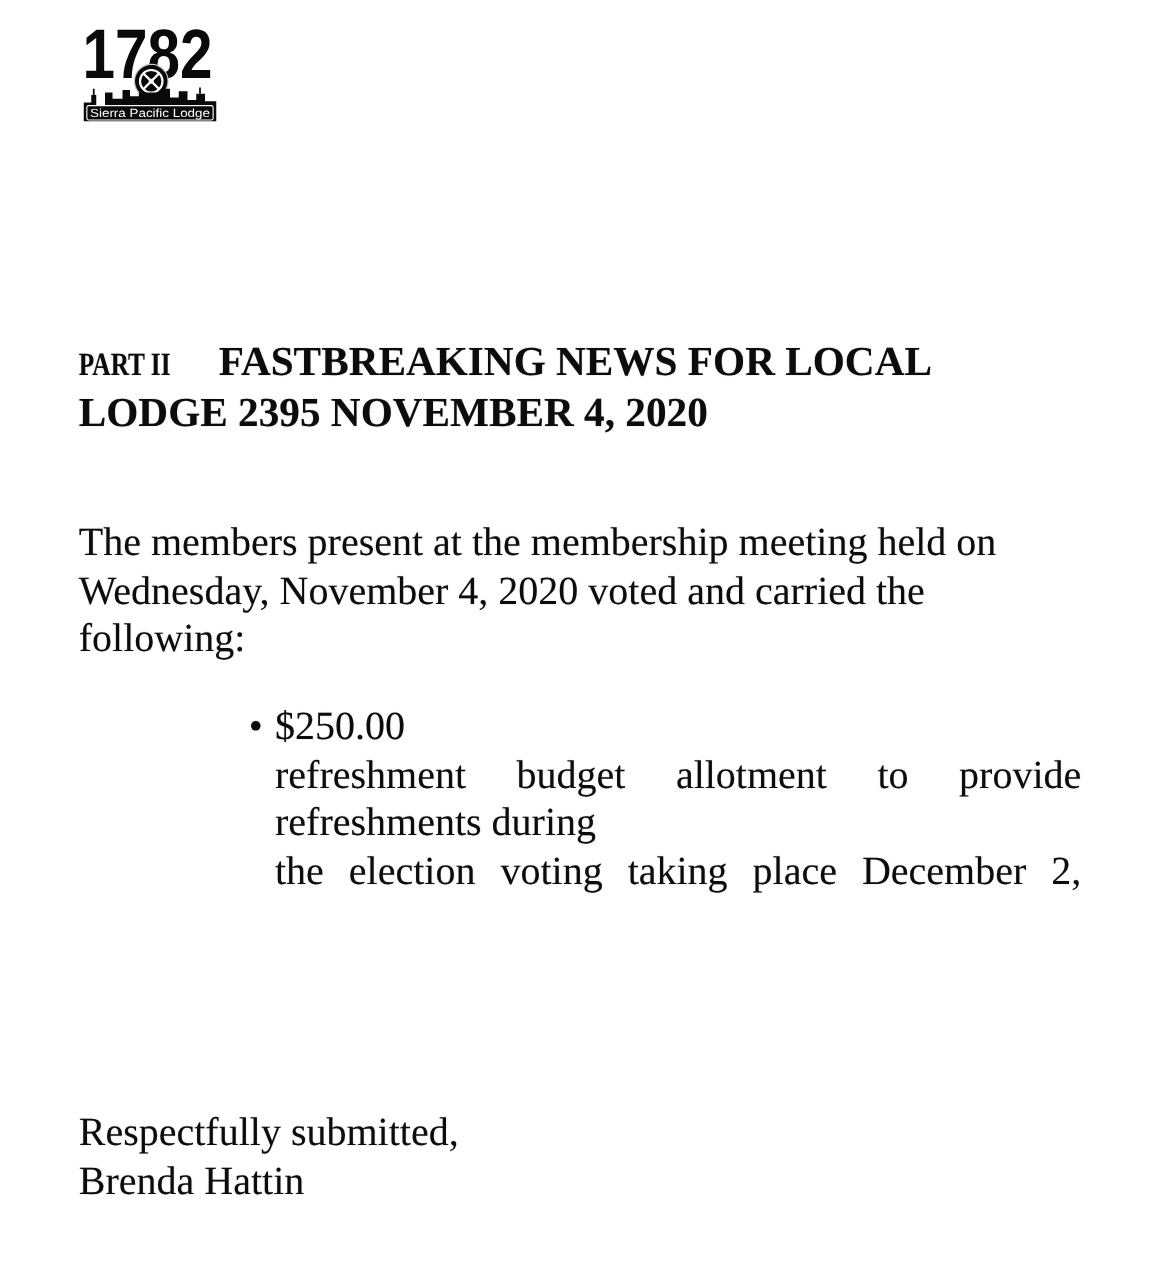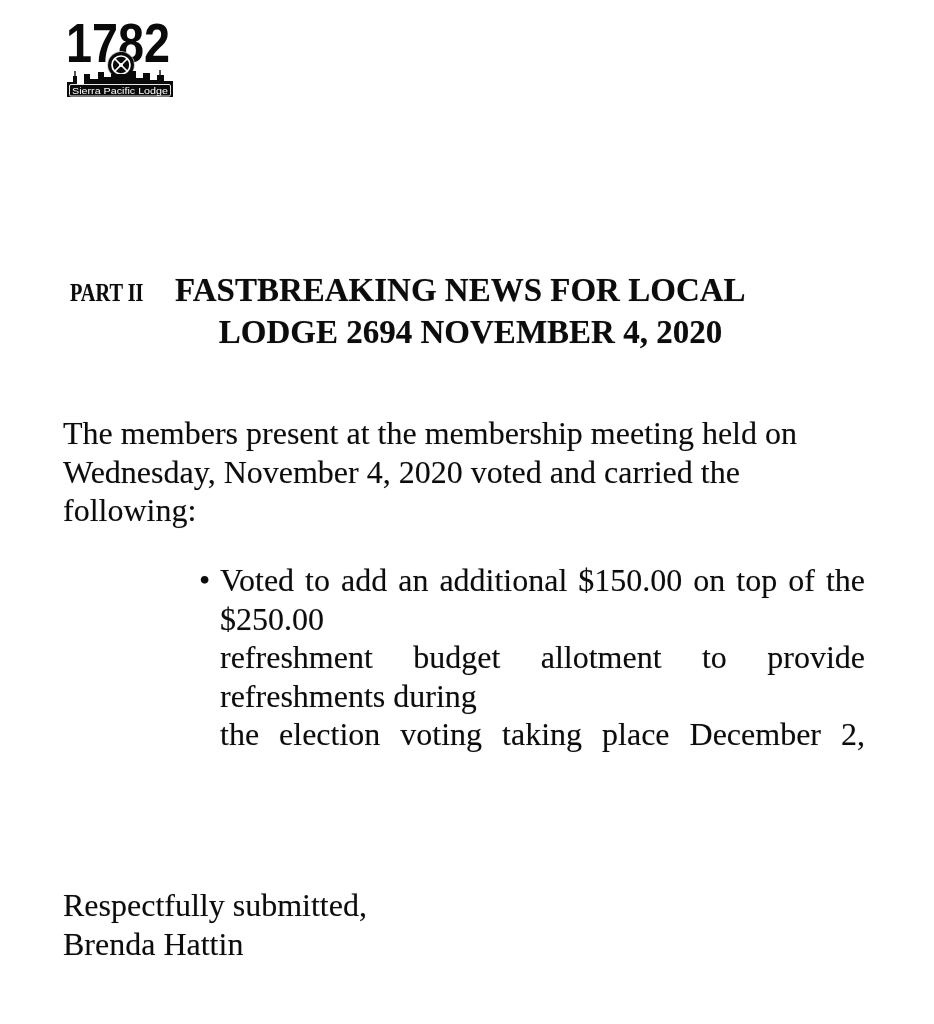--- a/index.html
+++ b/index.html
@@ -27,21 +27,20 @@
 
   
   .heading {
     left: 63px;
     top: 271px;
     width: 815px;
     font-weight: bold;
     font-size: 33px;
     line-height: 38.5px;
     text-shadow: 0 0 1px rgba(0,0,0,0.35);
-    text-align: center;
   }
   .heading-line1 {
     display: flex;
     align-items: baseline;
   }
   .part-label {
     flex: 0 0 112px;
     width: 112px;
     font-size: 26px;
     transform: scaleX(0.78);
@@ -111,32 +110,31 @@
 
     <text x="56" y="77.8" text-anchor="middle" font-family="Liberation Sans, DejaVu Sans, sans-serif" font-size="9.5" fill="#ffffff" textLength="96" lengthAdjust="spacingAndGlyphs">Sierra Pacific Lodge</text>
   </svg>
 </div>
 
 <div class="abs heading">
   <div class="heading-line1">
     <span class="part-label">PART II</span>
     <span>FASTBREAKING NEWS FOR LOCAL</span>
   </div>
-  <div>LODGE 2694 NOVEMBER 4, 2020</div>
+  <div>LODGE 2395 NOVEMBER 4, 2020</div>
 </div>
 
 <div class="abs doc-text intro">
   <div class="line">The members present at the membership meeting held on</div>
   <div class="line">Wednesday, November 4, 2020 voted and carried the</div>
   <div class="line">following:</div>
 </div>
 
 <div class="abs doc-text bullet-item">
   <span class="bullet-marker">•</span>
-  <div class="line j">Voted to add an additional $150.00 on top of the</div>
   <div class="line">$250.00</div>
   <div class="line j">refreshment budget allotment to provide</div>
   <div class="line">refreshments during</div>
   <div class="line j">the election voting taking place December 2,</div>
 </div>
 
 <div class="abs doc-text signature">
   <div class="line">Respectfully submitted,</div>
   <div class="line">Brenda Hattin</div>
 </div>

